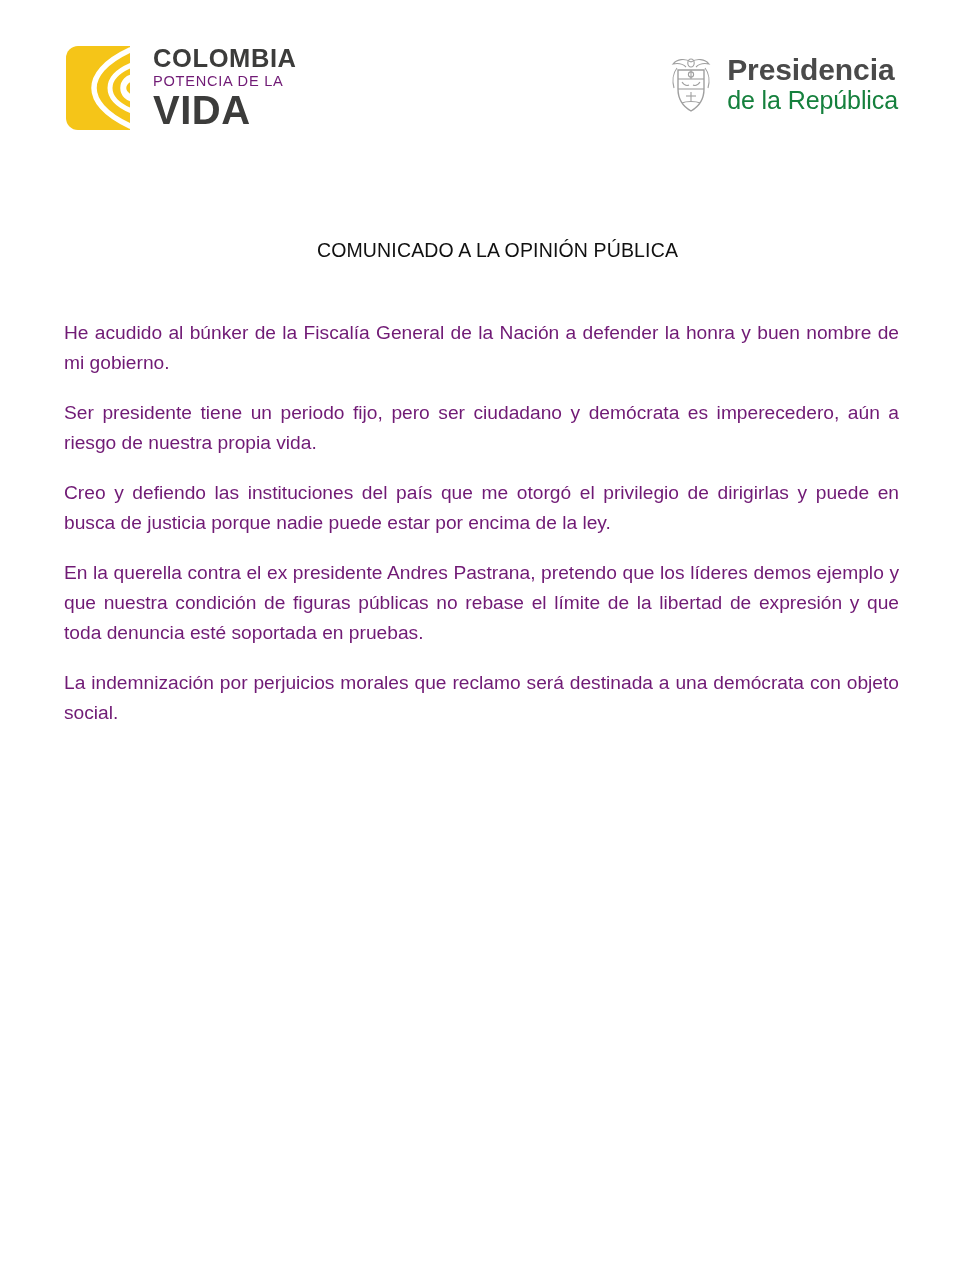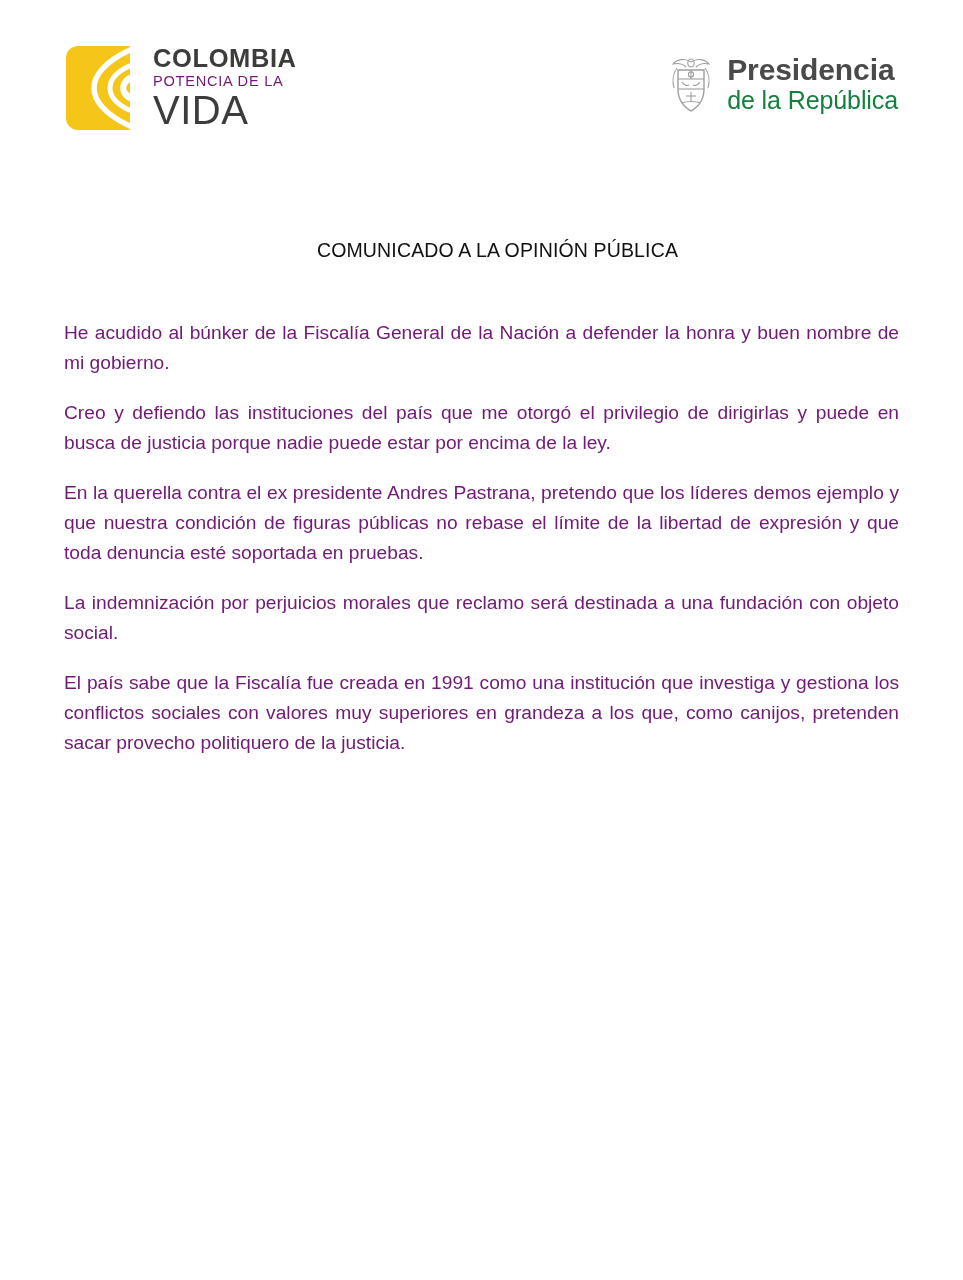--- a/index.html
+++ b/index.html
@@ -67,21 +67,21 @@
   .wm-potencia {
     font-size: 14.6px;
     font-weight: 400;
     letter-spacing: 0.75px;
     color: #701a75;
     margin-top: 3px;
     font-family: "Liberation Sans", sans-serif;
   }
   .wm-vida {
     font-size: 40px;
-    font-weight: 400;
+    font-weight: 700;
     letter-spacing: 0.5px;
     color: #3c3c3b;
     margin-top: 1px;
     font-family: "Liberation Sans", sans-serif;
   }
 
   
   .presidencia {
     position: absolute;
     right: 65px;
@@ -213,19 +213,19 @@
         <span class="pres-title">Presidencia</span>
         <span class="pres-sub">de la República</span>
       </div>
     </div>
   </div>
 
   <h1 class="doc-title">COMUNICADO A LA OPINIÓN PÚBLICA</h1>
 
   <div class="body-copy">
       <p>He acudido al búnker de la Fiscalía General de la Nación a defender la honra y buen nombre de mi gobierno.</p>
+      <p>Ser presidente tiene un periodo fijo, pero ser ciudadano y demócrata es imperecedero, aún a riesgo de nuestra propia vida.</p>
       <p>Creo y defiendo las instituciones del país que me otorgó el privilegio de dirigirlas y puede en busca de justicia porque nadie puede estar por encima de la ley.</p>
       <p>En la querella contra el ex presidente Andres Pastrana, pretendo que los líderes demos ejemplo y que nuestra condición de figuras públicas no rebase el límite de la libertad de expresión y que toda denuncia esté soportada en pruebas.</p>
-      <p>La indemnización por perjuicios morales que reclamo será destinada a una fundación con objeto social.</p>
-      <p>El país sabe que la Fiscalía fue creada en 1991 como una institución que investiga y gestiona los conflictos sociales con valores muy superiores en grandeza a los que, como canijos, pretenden sacar provecho politiquero de la justicia.</p>
+      <p>La indemnización por perjuicios morales que reclamo será destinada a una demócrata con objeto social.</p>
     </div>
 
 </div>
 
 </body></html>

